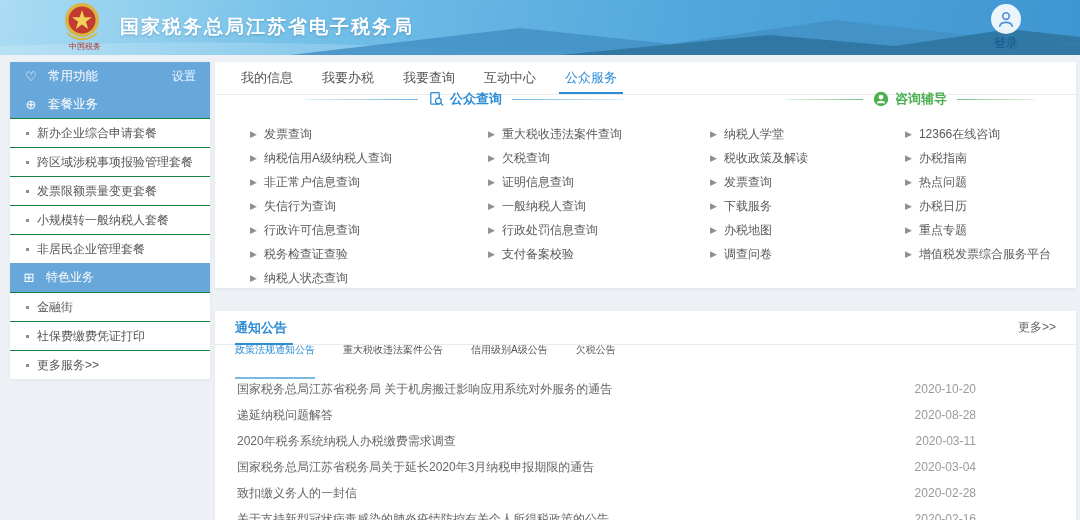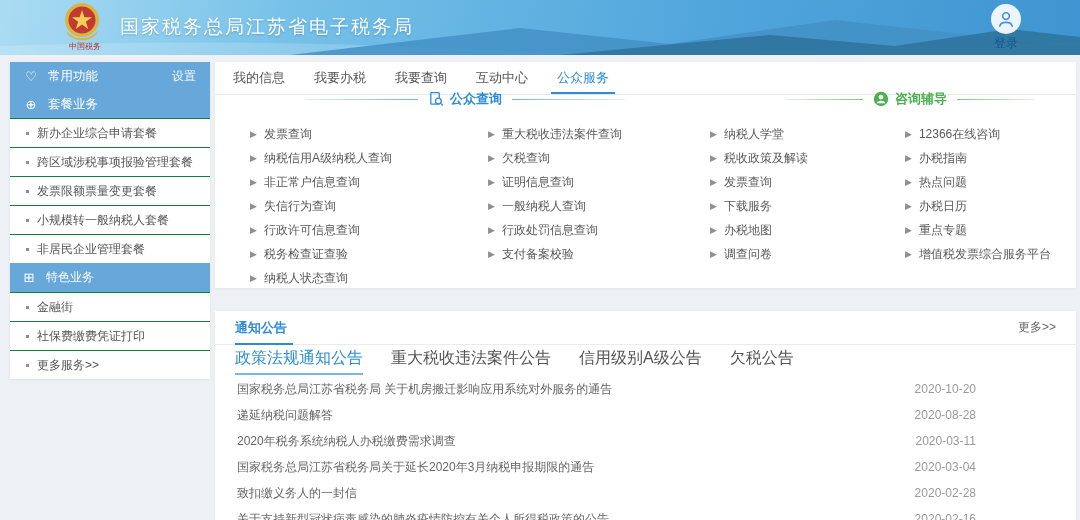--- a/index.html
+++ b/index.html
@@ -6,21 +6,21 @@
   html,body{width:1080px;height:520px;overflow:hidden}
   body{background:#edf0f4;font-family:"Liberation Sans","DejaVu Sans",sans-serif;position:relative;font-size:12px;color:#555}
 
   
   .topbar{position:absolute;top:0;left:0;width:1080px;height:55px;
     background:linear-gradient(100deg,#abdcf3 0%,#74c0e8 28%,#51a6dc 65%,#3f95d1 100%);overflow:hidden}
   .mountains{position:absolute;bottom:0;left:0;display:block}
   .brand{position:absolute;left:60px;top:1px;display:flex;align-items:center;z-index:3}
   .emblem{width:48px;height:52px;position:relative;flex:0 0 auto}
   .emblem-caption{position:absolute;left:2px;top:40px;width:46px;text-align:center;font-size:8px;color:#b8302a;white-space:nowrap}
-  .brand-title{color:#fff;font-size:19px;font-weight:normal;letter-spacing:2px;margin-left:12px;text-shadow:0 1px 2px rgba(30,90,140,.35)}
+  .brand-title{color:#fff;font-size:19px;font-weight:bold;letter-spacing:2px;margin-left:12px;text-shadow:0 1px 2px rgba(30,90,140,.35)}
   .search-area{position:absolute;left:823px;top:13px;display:flex;z-index:3}
   .search-input{width:113px;height:24px;border:none;background:#fff;padding:0 8px;font-size:12px;color:#333;outline:none}
   .search-input::placeholder{color:#9aa3ab}
   .search-btn{width:42px;height:24px;border:none;background:#4e90d9;color:#eaf4fd;font-size:12px;cursor:pointer}
   .login-area{position:absolute;left:985px;top:4px;width:42px;text-align:center;z-index:3}
   .avatar{width:30px;height:30px;border-radius:50%;background:rgba(255,255,255,.9);margin:0 auto;display:flex;align-items:center;justify-content:center}
   .login-label{margin-top:1px;font-size:12px;color:#13578f;cursor:pointer}
 
   
   .sidebar{position:absolute;left:10px;top:62px;width:200px;background:#fff;box-shadow:0 1px 3px rgba(0,0,0,.06)}
@@ -34,21 +34,21 @@
   .side-item.hl{background:#68a7da;color:#fff;border-top:none}
   .side-item.hl .ic{width:14px;margin-right:10px;text-align:center;font-size:13px}
 
   
   .main{position:absolute;left:215px;top:62px;width:861px}
   .card{background:#fff;box-shadow:0 1px 3px rgba(0,0,0,.05)}
   .card-top{height:226px;position:relative}
   .card-bottom{height:221px;position:relative;margin-top:23px}
 
   
-  .tabs{height:33px;border-bottom:1px solid #e9e9e9;display:flex;align-items:stretch;padding-left:12px}
+  .tabs{height:33px;border-bottom:1px solid #e9e9e9;display:flex;align-items:stretch;padding-left:20px}
   .tab{line-height:31px;margin-right:17px;padding:0 6px;font-size:13px;color:#555;cursor:pointer;border-bottom:2px solid transparent}
   .tab.active{color:#2d8cd4;border-bottom-color:#2d8cd4}
 
   
   .sec-head{position:absolute;top:28px;display:flex;align-items:center;font-size:13px;font-weight:bold}
   .sec-head .ln{flex:1;height:1px}
   .sec-head .mid{display:flex;align-items:center;margin:0 10px;white-space:nowrap}
   .sec-head .mid svg{margin-right:6px}
   .sec-blue{left:90px;width:320px;color:#2d8cd4}
   .sec-blue .ln{background:linear-gradient(90deg,rgba(74,160,216,.15),#6fb4e2)}
@@ -62,21 +62,21 @@
   .link-item{height:24px;display:flex;align-items:center;color:#595959;cursor:pointer;white-space:nowrap}
   .link-item .arr{color:#8f8f8f;font-size:9px;margin-right:7px}
   .col-1{left:35px}.col-2{left:273px}.col-3{left:495px}.col-4{left:690px}
 
   
   .notice-head{height:34px;border-bottom:1px solid #ebebeb;position:relative;display:flex;align-items:center;padding:0 20px}
   .notice-title{color:#2d8cd4;font-size:13px;font-weight:bold}
   .notice-title-underline{position:absolute;left:20px;bottom:-1px;width:58px;height:2px;background:#2d8cd4}
   .notice-more{margin-left:auto;color:#666;font-size:12px;cursor:pointer}
   .notice-tabs{height:26px;display:flex;align-items:center;padding-left:20px;margin-top:3px}
-  .ntab{margin-right:28px;font-size:16px;color:#555;cursor:pointer;padding-bottom:4px;border-bottom:2px solid transparent}
+  .ntab{margin-right:28px;font-size:10px;color:#555;cursor:pointer;padding-bottom:20px;border-bottom:2px solid transparent}
   .ntab.active{color:#2d8cd4;border-bottom-color:#7ab8e2}
   .notice-list{position:relative;margin-top:2px}
   .notice-row{height:26px;display:flex;align-items:center;padding-left:22px;cursor:pointer;position:relative}
   .notice-row .t{color:#666;white-space:nowrap;overflow:hidden;max-width:640px}
   .notice-row .d{position:absolute;right:100px;color:#9a9a9a}
 </style>
 </head>
 <body>
 
 <header class="topbar">

